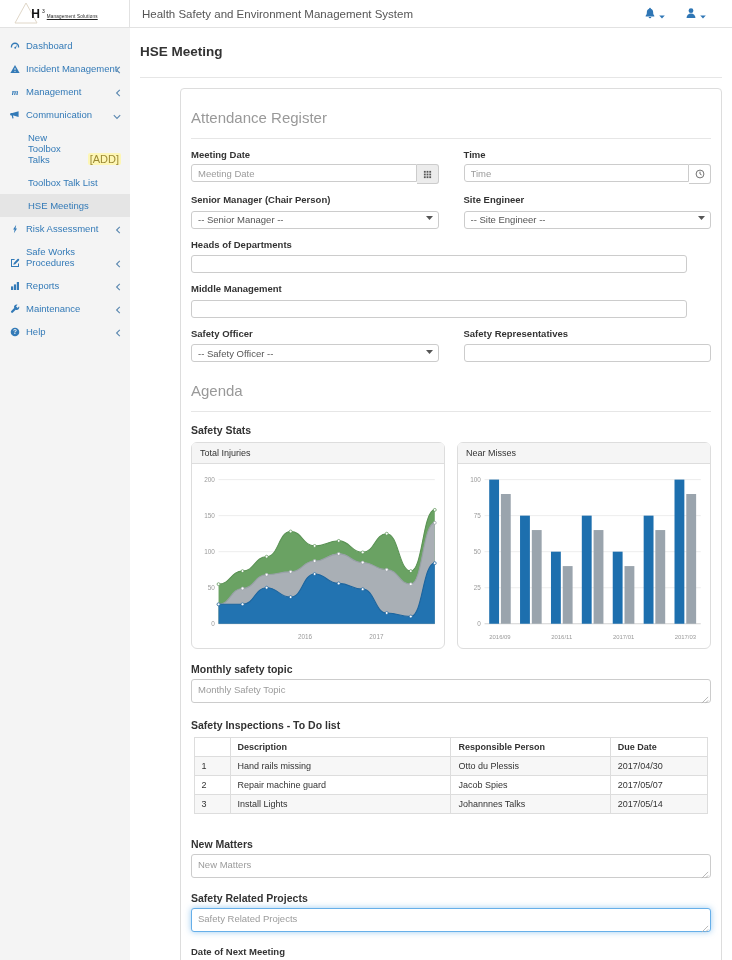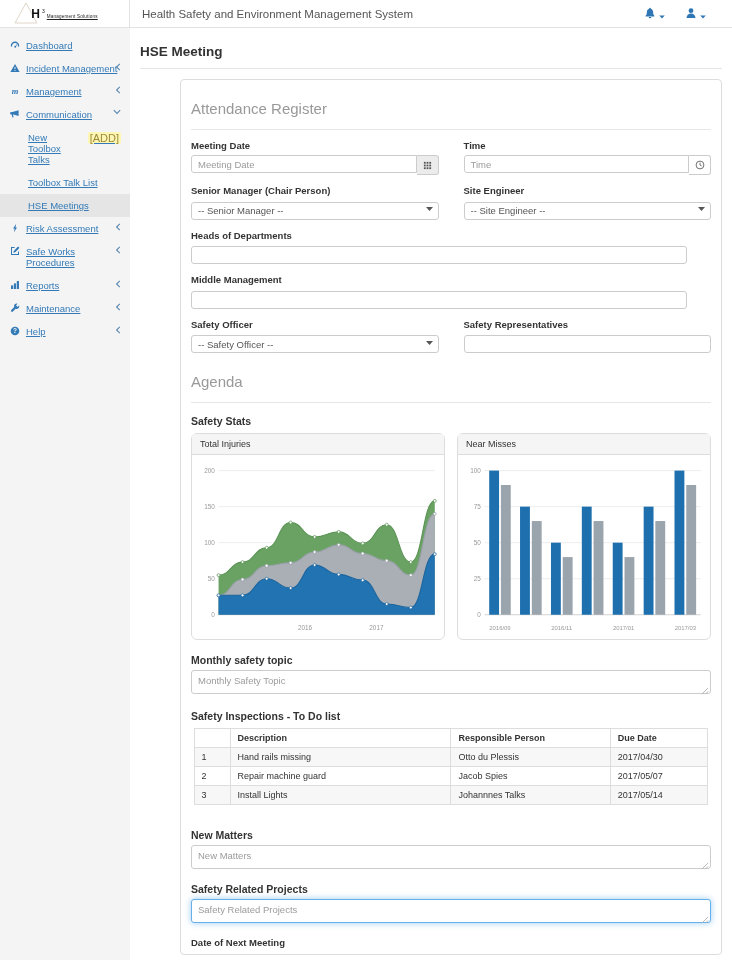--- a/index.html
+++ b/index.html
@@ -16,28 +16,28 @@
   .brand-txt { position:relative; display:flex; align-items:baseline; gap:2px; }
   .brand-h { font-weight:bold; font-size:12px; color:#111; }
   .brand-sup { font-size:5px; vertical-align:super; color:#111; position:relative; top:-5px; }
   .brand-sub { font-size:4.6px; color:#222; text-decoration:underline; letter-spacing:.2px; }
   .nav-title { flex:1; display:flex; align-items:center; padding-left:12px; font-size:11.5px; color:#555; }
   .nav-right { display:flex; align-items:center; gap:20px; padding-right:26px; color:#2f76b5; }
   .nav-ic { display:flex; align-items:center; gap:3px; cursor:pointer; }
   
   .body-row { display:flex; height:932px; }
   .sidebar { width:130px; background:#f4f4f4; padding-top:6px; flex-shrink:0; }
-  .nav-item { position:relative; display:flex; align-items:flex-start; gap:6px; padding:6px 9px; color:#337ab7; font-size:9.5px; cursor:pointer;text-decoration:underline; }
+  .nav-item { position:relative; display:flex; align-items:flex-end; gap:6px; padding:6px 9px; color:#337ab7; font-size:9.5px; cursor:pointer; }
   .nav-item .ic { width:11px; display:flex; justify-content:center; color:#337ab7; flex-shrink:0; }
   .nav-item.sub { padding-left:28px; }
   .nav-item.active { background:#e5e5e5; }
   .chev { position:absolute; right:9px; color:#5a87b0; display:flex; }
   .badge-add { background:#fdf6b5; color:#9c8a35; font-size:11px; padding:0 2px; margin-left:9px; border-radius:2px; }
   .main { flex:1; padding:8px 10px 0 10px; overflow:hidden; background:#fff; }
-  .page-title { font-size:13.5px; font-weight:bold; color:#333; margin:8px 0 0 0; padding:0 0 9px 0; border-bottom:1px solid #e6e6e6; }
+  .page-title { font-size:13.5px; font-weight:bold; color:#333; margin:8px 0 0 0; padding:0 0 18px 0; border-bottom:1px solid #e6e6e6; }
   .card { border:1px solid #ddd; border-radius:4px; margin-top:10px; padding:10px 10px 0 10px; height:876px; overflow:hidden;margin-left:40px; }
   .section-head { font-size:15px; font-weight:normal; color:#999; margin:4px 0 0 0; padding:6px 0 12px 0; border-bottom:1px solid #e6e6e6; }
   .section-head.agenda { margin-top:14px; }
   
   .form-row { display:flex; gap:25px; margin-top:10px; }
   .colhalf { flex:1; min-width:0; }
   .fld-label { display:block; font-size:9.5px; font-weight:bold; color:#333; margin:0 0 4px 0; }
   .sub-label { font-size:10.5px; font-weight:bold; color:#333; margin:14px 0 0 0; }
   input[type="text"], select, textarea {
     width:100%; font-family:"Liberation Sans", sans-serif; font-size:9.5px; color:#555;

